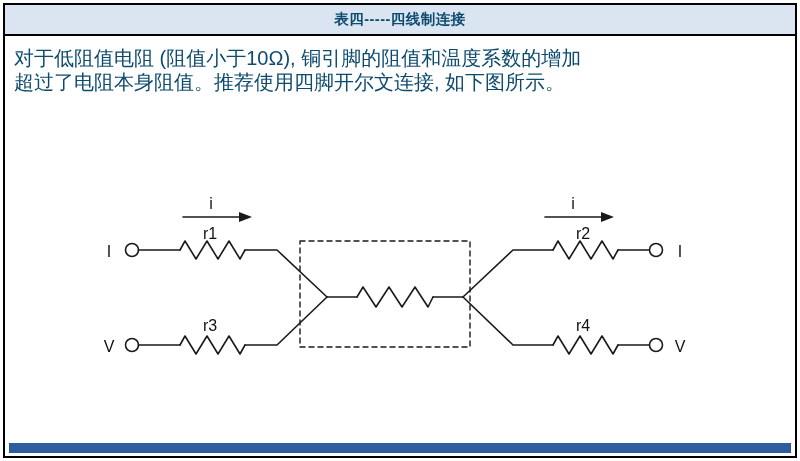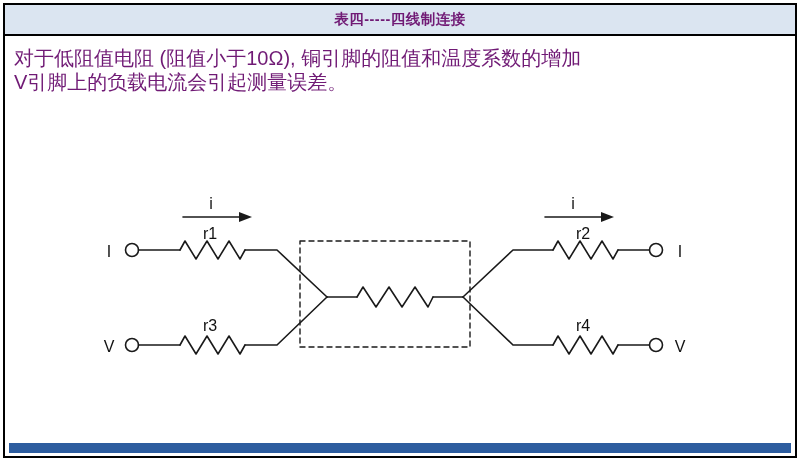--- a/index.html
+++ b/index.html
@@ -1,18 +1,18 @@
 <!DOCTYPE html>
 <html><head>
 <meta charset="utf-8">
 <style>
   html,body { margin:0; padding:0; background:#ffffff; }
   .page {
     position:relative; width:800px; height:461px; background:#ffffff;
-    font-family:"Liberation Sans","DejaVu Sans",sans-serif; color:#701a75;
+    font-family:"Liberation Sans","DejaVu Sans",sans-serif; color:#0c4a6e;
     overflow:hidden;
   }
   .frame {
     position:absolute; left:3px; top:3px; right:3px; bottom:3px;
     border:2.5px solid #000000; background:#ffffff; box-sizing:border-box;
   }
   .header {
     position:absolute; left:0; right:0; top:0; height:29px;
     background:#dbe5f1; border-bottom:2px solid #000000;
     display:flex; align-items:center; justify-content:center;
@@ -39,21 +39,21 @@
 
 <div class="page">
   <div class="frame">
 
     <div class="header">
       <span>表四-----四线制连接</span>
     </div>
 
     <div class="text-block">
       <div>对于低阻值电阻 (阻值小于10Ω), 铜引脚的阻值和温度系数的增加</div>
-      <div>V引脚上的负载电流会引起测量误差。</div>
+      <div>超过了电阻本身阻值。推荐使用四脚开尔文连接, 如下图所示。</div>
     </div>
 
     <svg class="circuit" width="800" height="250" viewBox="0 0 800 250" fill="none" stroke="#1a1a1a" stroke-width="1.6" stroke-linecap="round" stroke-linejoin="round">
 
       <rect x="295" y="76" width="170" height="106" stroke-dasharray="5 4" stroke-width="1.4"></rect>
 
       <g>
         <path d="M322 132 H352"></path>
         <polyline points="352,132 358,122 371,142 384,122 397,142 410,122 423,142 428,132"></polyline>
         <path d="M428 132 H458"></path>

